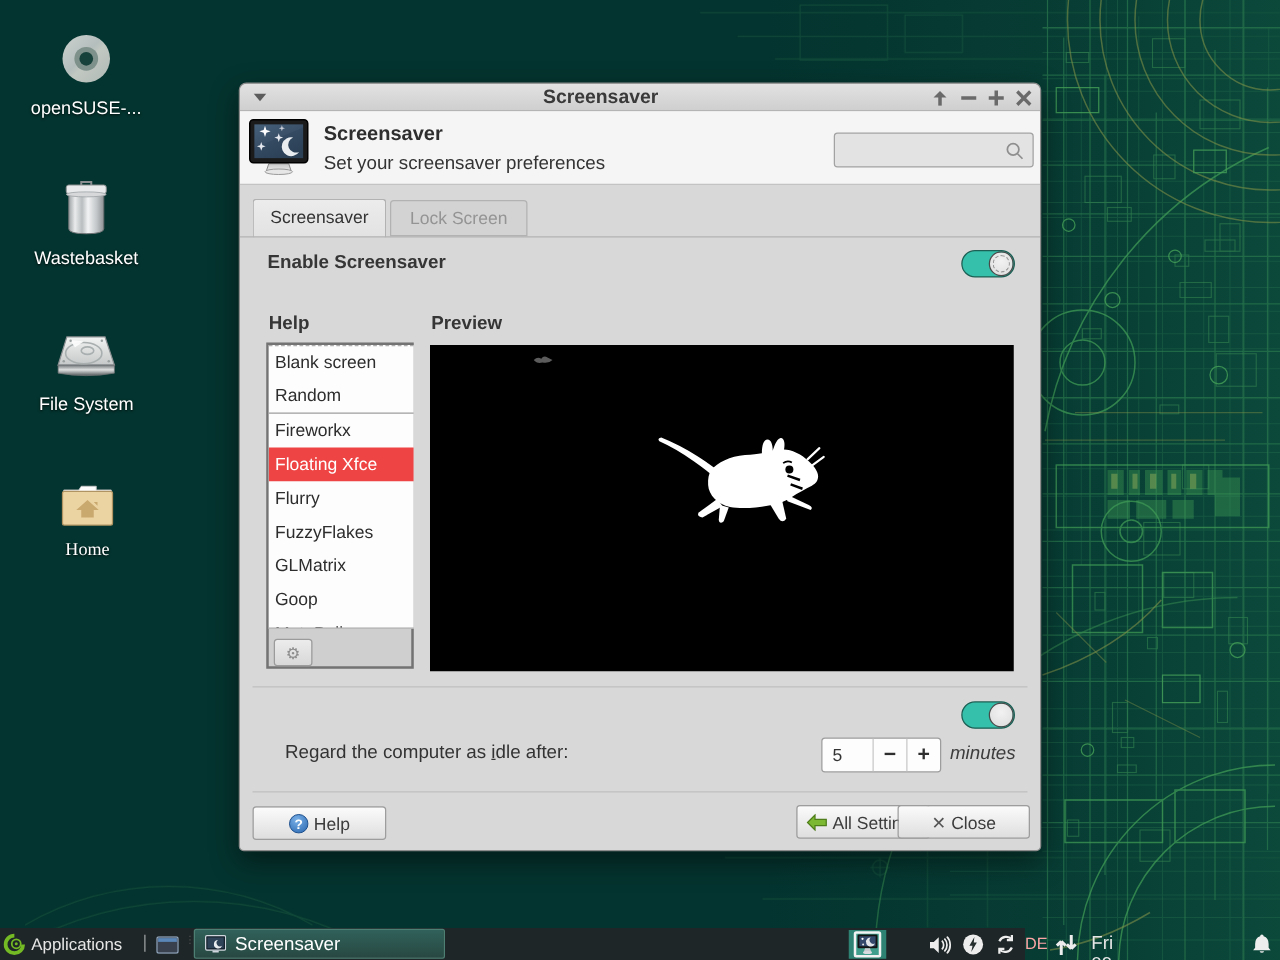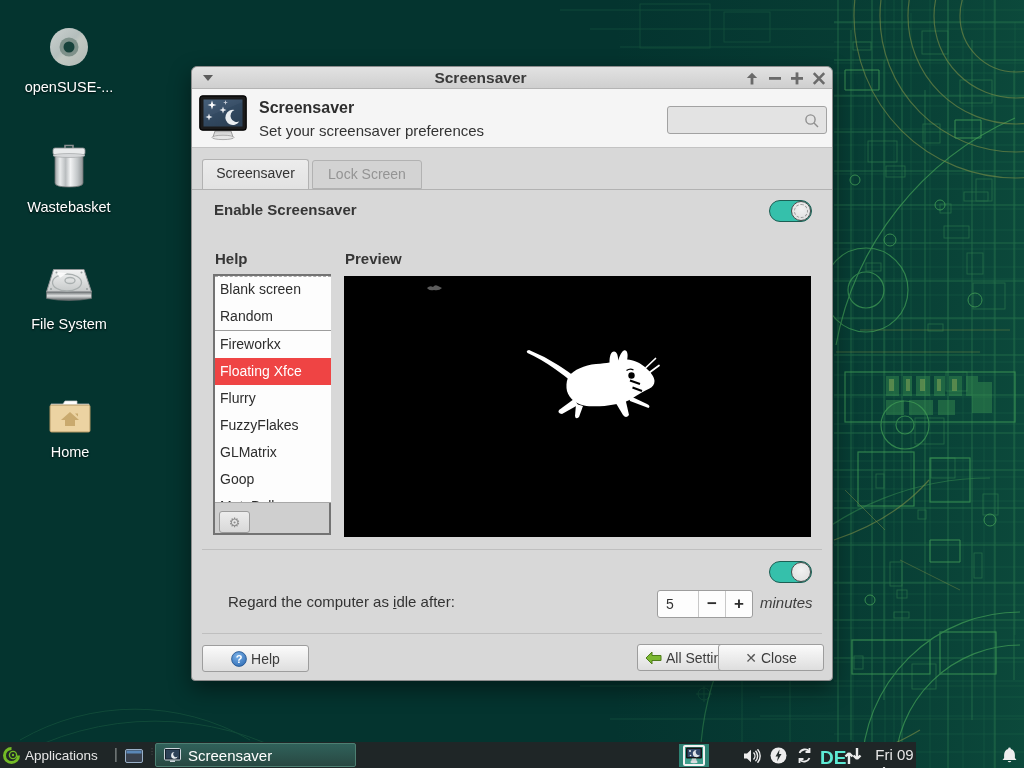--- a/index.html
+++ b/index.html
@@ -71,22 +71,22 @@
   #spin .val { position:absolute; left:8px; top:5px; }
   #spin .b { position:absolute; top:0; height:26px; width:27px; text-align:center; line-height:25px;
              font-size:17px; font-weight:bold; color:#2e2e2e; border-left:1px solid #c8c8c8; }
 
   
   .btn { position:absolute; height:27px; background:linear-gradient(#fbfbfb,#dedede);
          border:1px solid #9d9d9d; border-radius:3px; font-size:14px; color:#3c3c3c;
          text-align:center; display:flex; align-items:center; justify-content:center; gap:4px; }
 
   
-  #taskbar { position:absolute; left:0; top:742px; width:916px; height:26px; background:#1f2627;
-             color:#e6e6e6; font-size:14.5px;text-align:center; }
+  #taskbar { position:absolute; left:0; top:742px; width:820px; height:26px; background:#1f2627;
+             color:#e6e6e6; font-size:14.5px; }
   #taskbtn { position:absolute; left:155px; top:1px; width:201px; height:24px;
              background:linear-gradient(#30615a,#284842); border:1px solid #4d7f72; border-radius:2px;
              color:#fff; display:flex; align-items:center; }
 </style>
 </head>
 <body>
 
 <svg class="abs" width="1024" height="768" viewBox="0 0 1024 768" style="left:0;top:0">
   <defs>
     <linearGradient id="wash" x1="0" y1="0" x2="1" y2="0">
@@ -353,21 +353,21 @@
     <ellipse cx="25" cy="12.5" rx="5" ry="3" fill="none" stroke="#a9afaf" stroke-width="1.3"></ellipse>
     <path d="M11 4 l11 1.2 -7 4.5 z" fill="#fcfcfc" opacity="0.95"></path>
     <circle cx="6" cy="21" r="1" fill="#9aa0a0"></circle>
     <circle cx="42" cy="21" r="1" fill="#9aa0a0"></circle>
     <circle cx="11.5" cy="4.5" r="1" fill="#9aa0a0"></circle>
     <circle cx="36.5" cy="4.5" r="1" fill="#9aa0a0"></circle>
   </svg>
   <div class="lbl">File System</div>
 </div>
 
-<div class="dicon" style="left:10px; top:396px;">
+<div class="dicon" style="left:10px; top:384px;font-family:Liberation Serif, serif;">
   <svg width="46" height="38" viewBox="0 0 46 38">
     <defs>
       <linearGradient id="fold" x1="0" y1="0" x2="0" y2="1">
         <stop offset="0" stop-color="#f2e0ba"></stop>
           <stop offset="1" stop-color="#e2c389"></stop>
       </linearGradient>
     </defs>
     <path d="M4 8 l12 0 2 -3 12 0 0 3 12 0 0 2 -38 0 z" fill="#fdfdfd" stroke="#c8c8c8" stroke-width="0.7"></path>
     <rect x="3" y="9" width="40" height="27" rx="1.5" fill="#ecd3a2" stroke="#b09562" stroke-width="1"></rect>
     <path d="M23 16 l9 8 h-4 v6 h-10 v-6 h-4 z M28 17.5 l3 0 0 3" fill="#c9a96e"></path>
@@ -585,21 +585,21 @@
     <circle cx="8.5" cy="8.5" r="8" fill="#ededed"></circle>
     <path d="M9.5 2.5 L5.5 9.5 h2.5 l-1 5 4.5 -7.5 h-2.5 z" fill="#252d2d"></path>
   </svg>
 
   <svg width="17" height="17" viewBox="0 0 17 17" style="position:absolute;left:796px;top:5px">
     <path d="M3.5 6 A 6 6 0 0 1 13.5 4.5" stroke="#ededed" stroke-width="1.8" fill="none"></path>
     <path d="M13.5 1 v4 h-4" fill="none" stroke="#ededed" stroke-width="1.8"></path>
     <path d="M13.5 11 A 6 6 0 0 1 3.5 12.5" stroke="#ededed" stroke-width="1.8" fill="none"></path>
     <path d="M3.5 16 v-4 h4" fill="none" stroke="#ededed" stroke-width="1.8"></path>
   </svg>
-  <div style="position:absolute;left:820px;top:5px;font-weight:bold;color:#5eead4;font-size:19px;">DE</div>
+  <div style="position:absolute;left:820px;top:5px;font-weight:normal;color:#fca5a5;font-size:13px;">DE</div>
 
   <svg width="18" height="16" viewBox="0 0 18 16" style="position:absolute;left:844px;top:6px">
     <path d="M5 16 V5 M5 5 L1.5 8.5 M5 5 L8.5 8.5" stroke="#ededed" stroke-width="2.4" fill="none"></path>
     <path d="M13 0 V11 M13 11 L9.5 7.5 M13 11 L16.5 7.5" stroke="#ededed" stroke-width="2.4" fill="none"></path>
   </svg>
   <div style="position:absolute;left:873px;top:4px;font-size:15px;">Fri 09 Aug, 13:49</div>
 
   <svg width="15" height="16" viewBox="0 0 15 16" style="position:absolute;left:1002px;top:5px">
     <path d="M7.5 0.5 a1.4 1.4 0 0 1 1.4 1.4 q4 1.2 4 6.2 l0 3 1.6 2 H0.5 l1.6 -2 0 -3 q0 -5 4 -6.2 A1.4 1.4 0 0 1 7.5 0.5" fill="#ededed"></path>
     <path d="M5.7 14 a1.9 1.9 0 0 0 3.6 0 z" fill="#ededed"></path>

